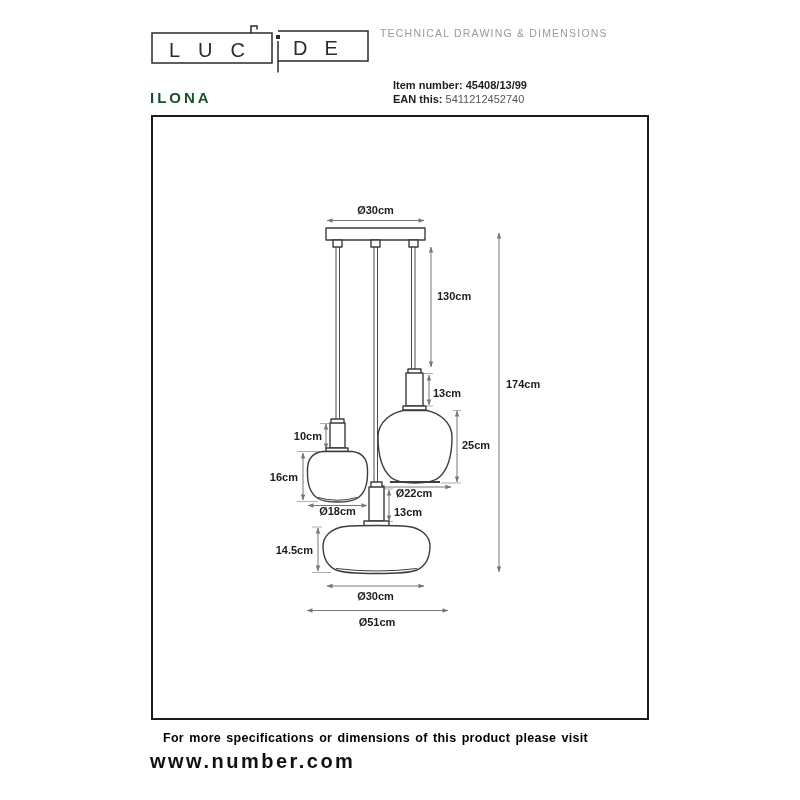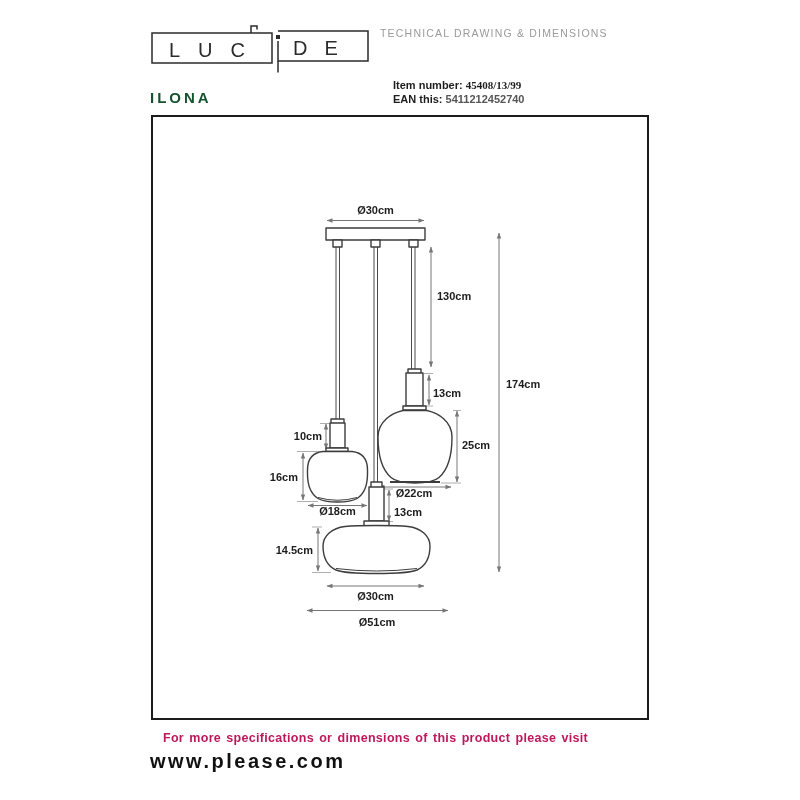--- a/index.html
+++ b/index.html
@@ -4,26 +4,26 @@
 <style>
   html,body{margin:0;padding:0;background:#ffffff;}
   .page{position:relative;width:800px;height:800px;background:#ffffff;overflow:hidden;
         font-family:"Liberation Sans",sans-serif;color:#1d1d1d;}
   .abs{position:absolute;}
   .doc-type{top:27px;left:380px;width:270px;font-size:10.5px;
             letter-spacing:1.2px;color:#9a9a9a;font-weight:400;}
   .product-name{top:89px;left:150px;font-size:15px;font-weight:bold;letter-spacing:3px;color:#14532d;}
   .item-block{top:79px;left:393px;font-size:11px;line-height:13.5px;color:#1d1d1d;}
   .item-block .lbl{font-weight:bold;margin-top:36px;}
-  .item-block .val-bold{font-weight:bold;font-family:Liberation Serif, serif;}
-  .item-block .val-reg{font-weight:700;color:#555;margin-top:36px;}
+  .item-block .val-bold{font-weight:bold;}
+  .item-block .val-reg{font-weight:400;color:#555;margin-top:36px;}
   .frame{left:151px;top:115px;width:494px;height:601px;border:2px solid #1c1c1c;background:#fff;}
   .draw-svg{left:151px;top:115px;width:498px;height:605px;}
   .footer-note{top:731px;left:150px;font-size:12.5px;font-weight:bold;letter-spacing:0.3px;
-               word-spacing:1.5px;color:#be185d;padding-left:13px;}
+               word-spacing:1.5px;color:#000000;padding-left:13px;}
   .footer-site{top:750px;left:150px;font-size:20px;font-weight:bold;letter-spacing:2.5px;color:#111;}
   
   .obj{stroke:#3d3d3d;stroke-width:1.4;fill:#ffffff;stroke-linejoin:round;}
   .objthin{stroke:#3d3d3d;stroke-width:1;fill:none;}
   .objheavy{stroke:#3d3d3d;stroke-width:2;fill:none;}
   .cord{stroke:#4a4a4a;stroke-width:1;fill:none;}
   .dim{stroke:#767676;stroke-width:1;fill:none;}
   .ext{stroke:#9a9a9a;stroke-width:0.8;fill:none;}
   .dt{font:bold 11px "Liberation Sans",sans-serif;fill:#1d1d1d;}
   .logo-letters{font-family:"Liberation Sans",sans-serif;font-size:20px;fill:#2b2b2b;}
@@ -155,15 +155,15 @@
       <text class="dt" x="462" y="449">25cm</text>
       <text class="dt" x="414" y="497" text-anchor="middle">Ø22cm</text>
       <text class="dt" x="394" y="516">13cm</text>
       <text class="dt" x="313" y="554" text-anchor="end">14.5cm</text>
       <text class="dt" x="375.5" y="600" text-anchor="middle">Ø30cm</text>
       <text class="dt" x="377" y="626" text-anchor="middle">Ø51cm</text>
     </g>
   </svg>
 
   <div class="abs footer-note">For more specifications or dimensions of this product please visit</div>
-  <div class="abs footer-site">www.please.com</div>
+  <div class="abs footer-site">www.number.com</div>
 
 </div>
 
 </body></html>

